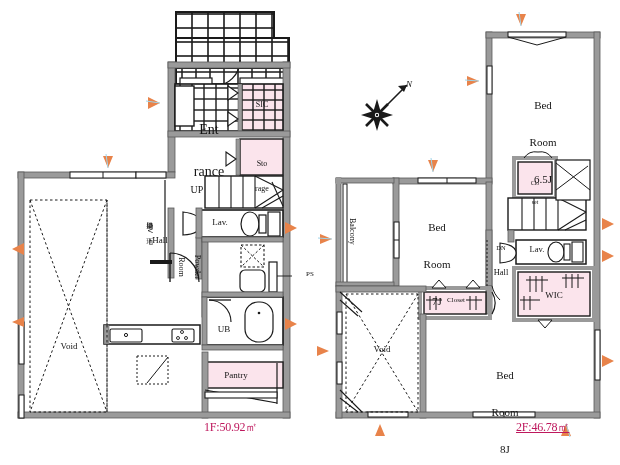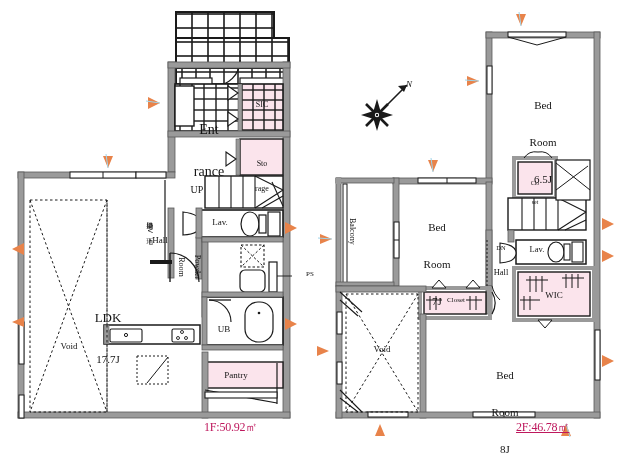--- a/index.html
+++ b/index.html
@@ -338,24 +338,20 @@
   <span> </span>
   <span>Room</span>
 </div>
 
 <div class="lbl" style="left:291px;top:271px;width:16px;font-size:7px;text-align:left;padding-left:15px;">PS</div>
 
 <div class="lbl" style="left:211px;top:325px;width:26px;font-size:9px;">UB</div>
 
 <div class="lbl" style="left:210px;top:371px;width:52px;font-size:9px;">Pantry</div>
 
-<div class="lbl ldk" style="left:78px;top:282px;width:60px;">
-  <div>LDK</div>
-  <div style="font-size:11px;">17.7J</div>
-</div>
 
 <div class="lbl" style="left:46px;top:342px;width:46px;font-size:9px;">Void</div>
 
 
 <div class="area" style="left:204px;top:419px;">1F:50.92㎡</div>
 
 <div class="lbl roomname" style="left:510px;top:74px;width:66px;">
   <div>Bed</div>
   <div>Room</div>
   <div>6.5J</div>

